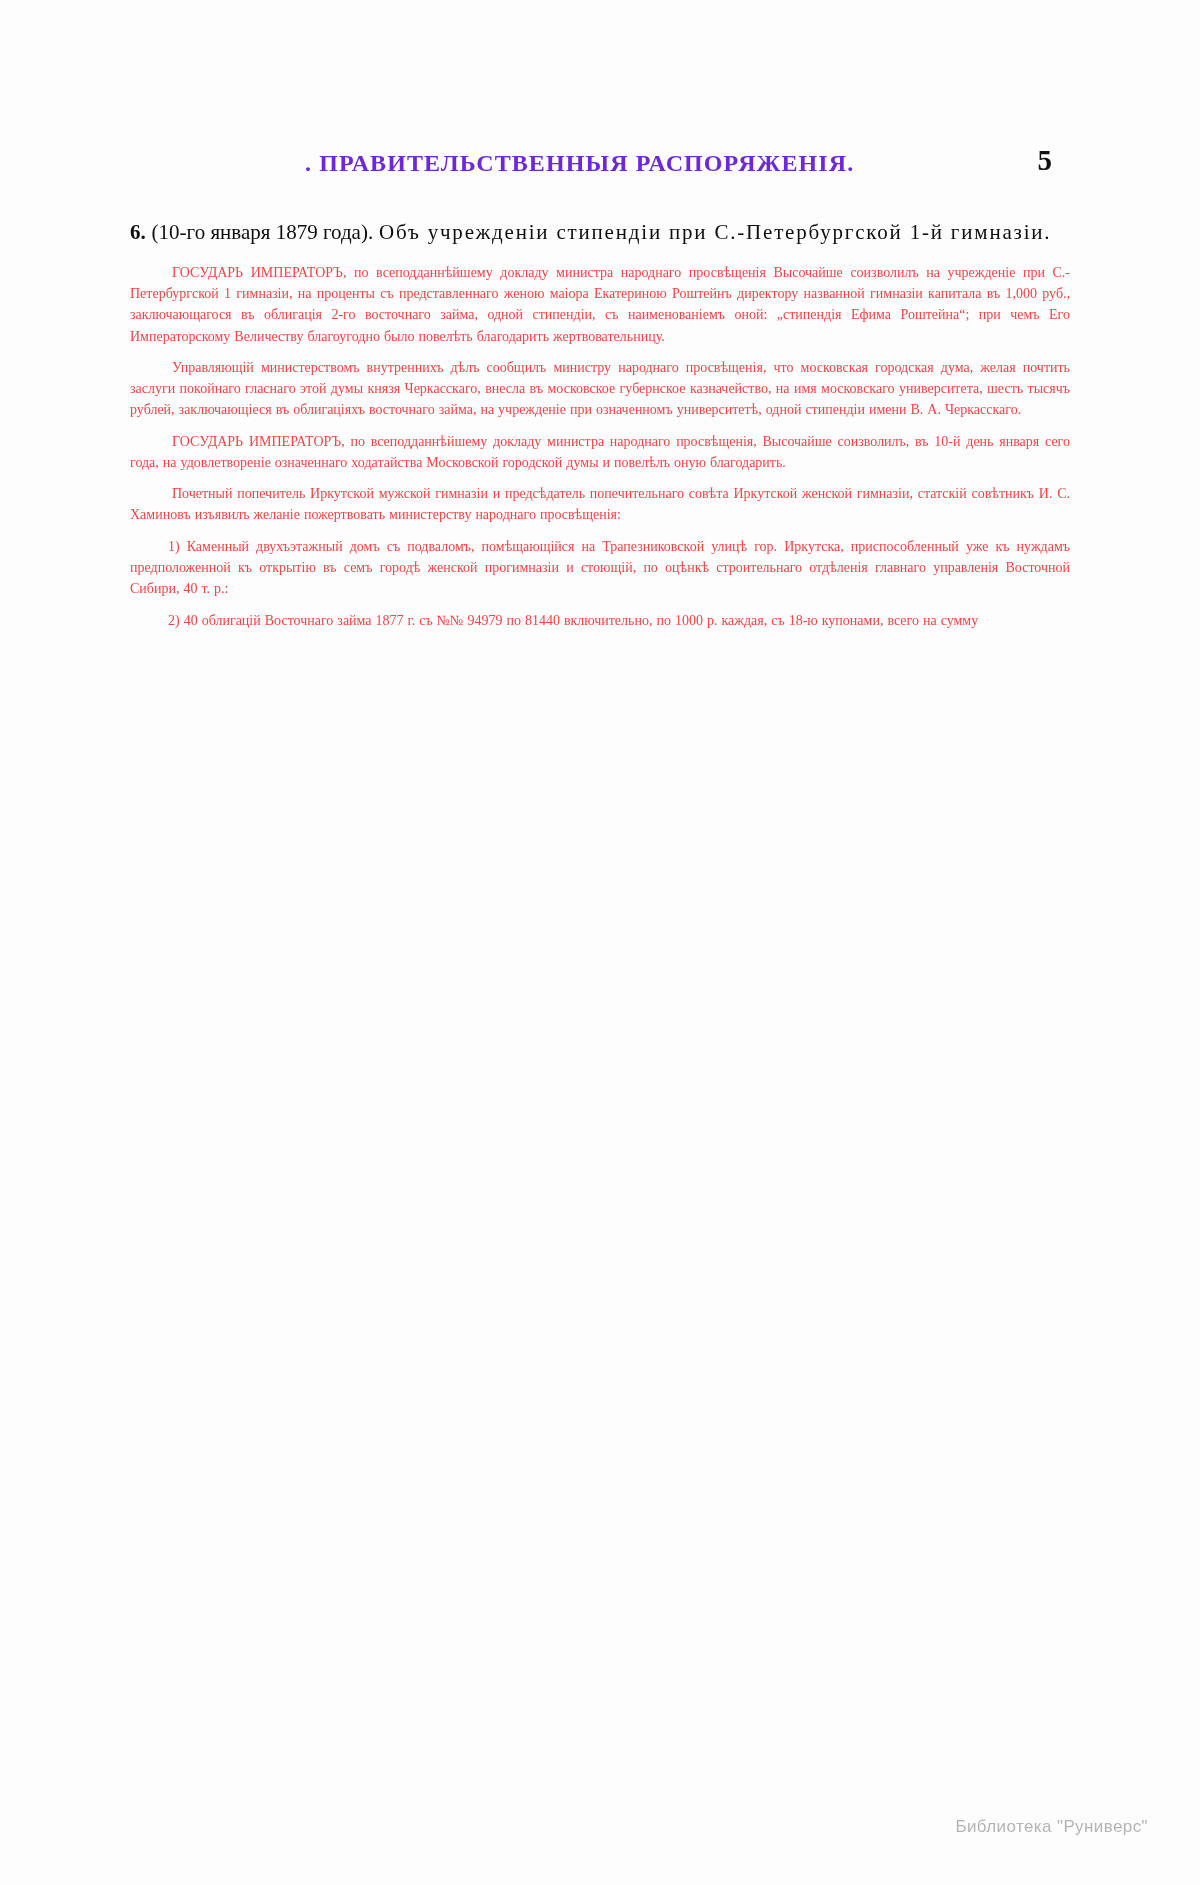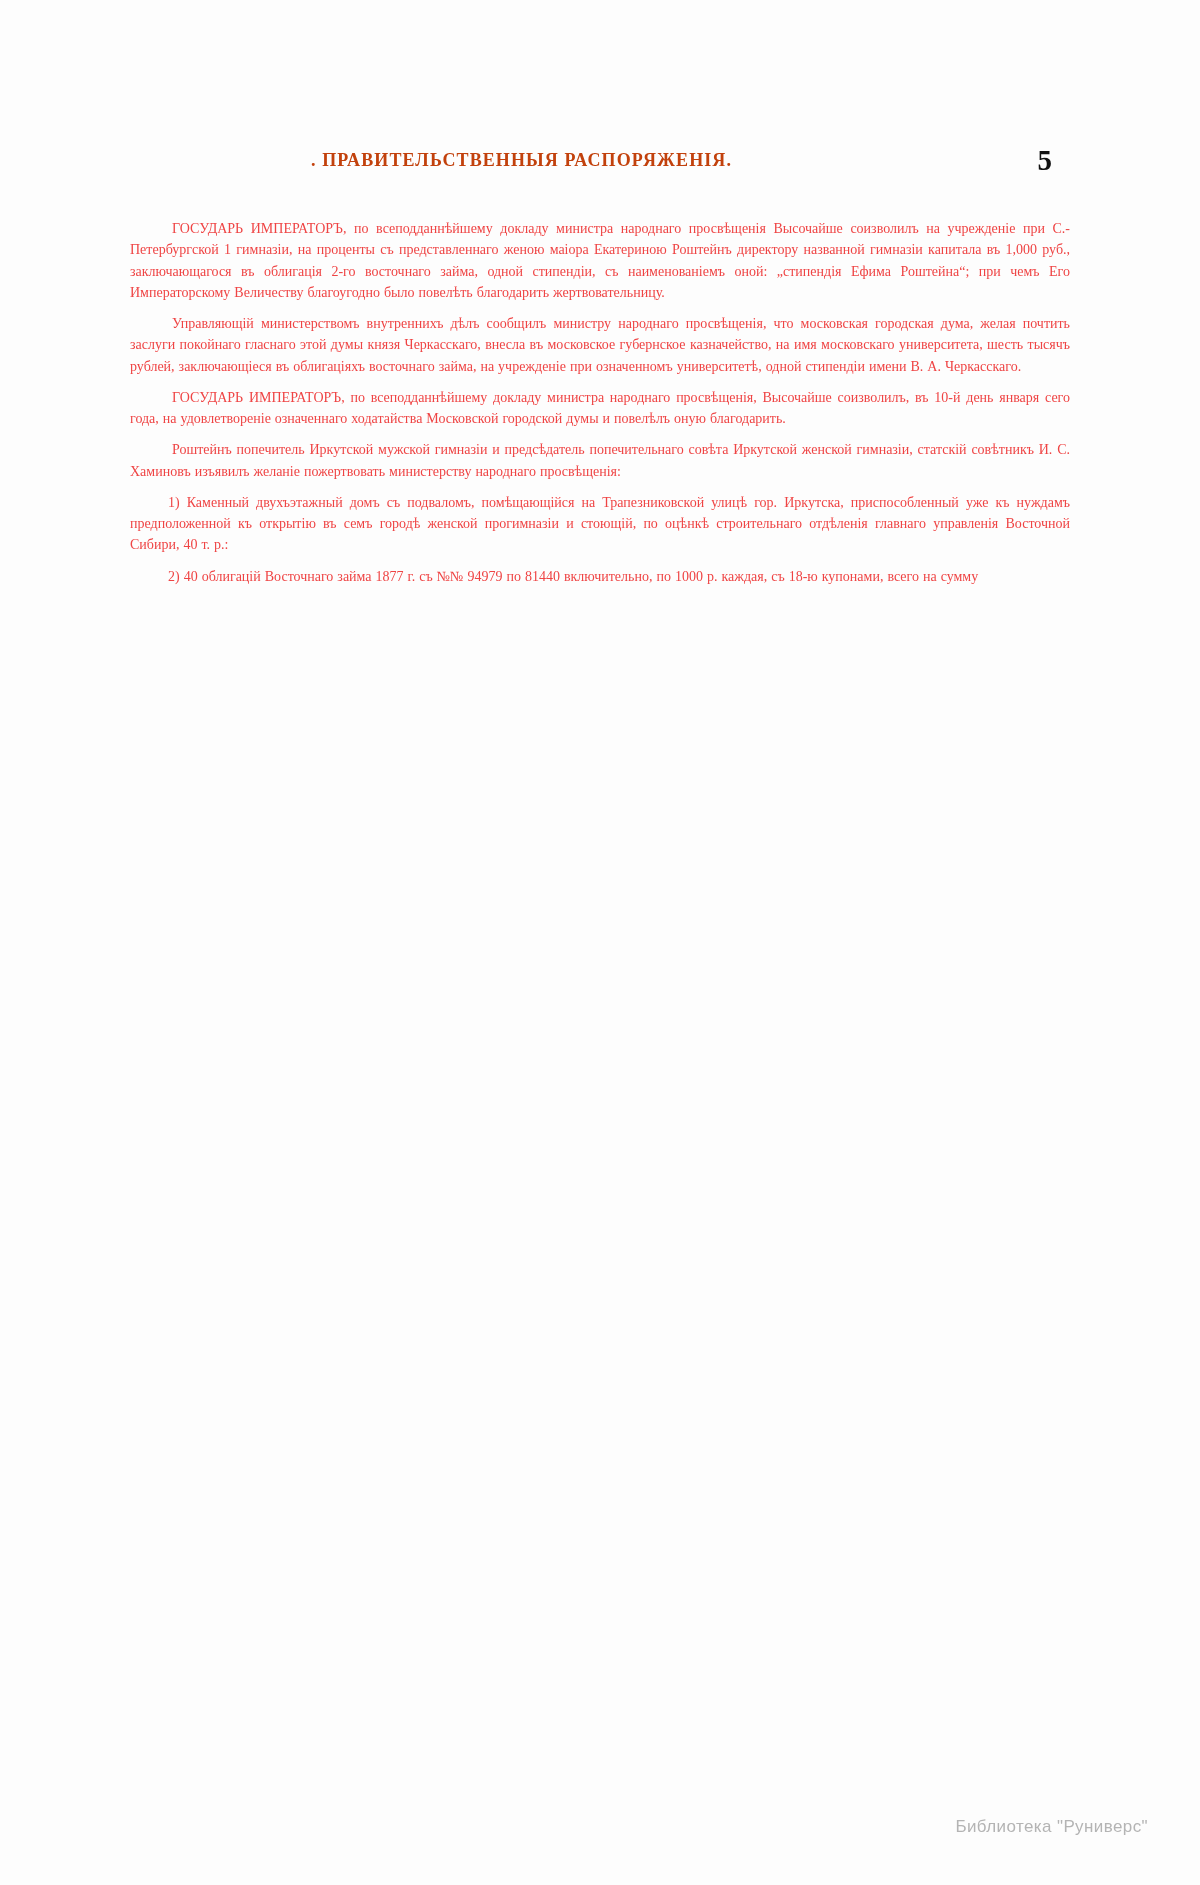--- a/index.html
+++ b/index.html
@@ -36,26 +36,25 @@
   
   .header-line {
     position: relative;
     height: 40px;
     margin-bottom: 28px;
   }
   .running-head {
     position: absolute;
     left: 175px;
     top: 0;
-    font-size: 18px;
+    font-size: 24px;
     letter-spacing: 1.1px;
     font-weight: bold;
-    color: #c2410c;
+    color: #6d28d9;
     white-space: nowrap;
-    margin-left: 6px;
   }
   .page-number {
     position: absolute;
     right: 18px;
     top: -6px;
     font-size: 29px;
     font-weight: bold;
     color: #121212;
   }
 
@@ -110,30 +109,35 @@
 
 <div class="page">
   <div class="scan">
 
     <div class="header-line">
       <div class="running-head">. ПРАВИТЕЛЬСТВЕННЫЯ РАСПОРЯЖЕНІЯ.</div>
       <div class="page-number">5</div>
     </div>
 
     <div class="section">
+      <div class="sec-heading">
+        <span class="num">6.</span>
+        <span class="date">(10-го января 1879 года).</span>
+        <span class="spaced">Объ учрежденіи стипендіи при С.-Петербургской 1-й гимназіи.</span>
+      </div>
       <p class="body-par">ГОСУДАРЬ ИМПЕРАТОРЪ, по всеподданнѣйшему докладу министра народнаго просвѣщенія Высочайше соизволилъ на учрежденіе при С.-Петербургской 1 гимназіи, на проценты съ представленнаго женою маіора Екатериною Роштейнъ директору названной гимназіи капитала въ 1,000 руб., заключающагося въ облигація 2-го восточнаго займа, одной стипендіи, съ наименованіемъ оной: „стипендія Ефима Роштейна“; при чемъ Его Императорскому Величеству благоугодно было повелѣть благодарить жертвовательницу.</p>
     </div>
 
     <div class="section">
       <p class="body-par">Управляющій министерствомъ внутреннихъ дѣлъ сообщилъ министру народнаго просвѣщенія, что московская городская дума, желая почтить заслуги покойнаго гласнаго этой думы князя Черкасскаго, внесла въ московское губернское казначейство, на имя московскаго университета, шесть тысячъ рублей, заключающіеся въ облигаціяхъ восточнаго займа, на учрежденіе при означенномъ университетѣ, одной стипендіи имени В. А. Черкасскаго.</p>
       <p class="body-par">ГОСУДАРЬ ИМПЕРАТОРЪ, по всеподданнѣйшему докладу министра народнаго просвѣщенія, Высочайше соизволилъ, въ 10-й день января сего года, на удовлетвореніе означеннаго ходатайства Московской городской думы и повелѣлъ оную благодарить.</p>
     </div>
 
     <div class="section">
-      <p class="body-par">Роштейнъ попечитель Иркутской мужской гимназіи и предсѣдатель попечительнаго совѣта Иркутской женской гимназіи, статскій совѣтникъ И. С. Хаминовъ изъявилъ желаніе пожертвовать министерству народнаго просвѣщенія:</p>
+      <p class="body-par">Почетный попечитель Иркутской мужской гимназіи и предсѣдатель попечительнаго совѣта Иркутской женской гимназіи, статскій совѣтникъ И. С. Хаминовъ изъявилъ желаніе пожертвовать министерству народнаго просвѣщенія:</p>
       <p class="body-par list-item">1) Каменный двухъэтажный домъ съ подваломъ, помѣщающійся на Трапезниковской улицѣ гор. Иркутска, приспособленный уже къ нуждамъ предположенной къ открытію въ семъ городѣ женской прогимназіи и стоющій, по оцѣнкѣ строительнаго отдѣленія главнаго управленія Восточной Сибири, 40 т. р.:</p>
       <p class="body-par list-item">2) 40 облигацій Восточнаго займа 1877 г. съ №№ 94979 по 81440 включительно, по 1000 р. каждая, съ 18-ю купонами, всего на сумму</p>
     </div>
 
   </div>
 
   <div class="watermark">Библиотека "Руниверс"</div>
 </div>
 
 </body></html>

